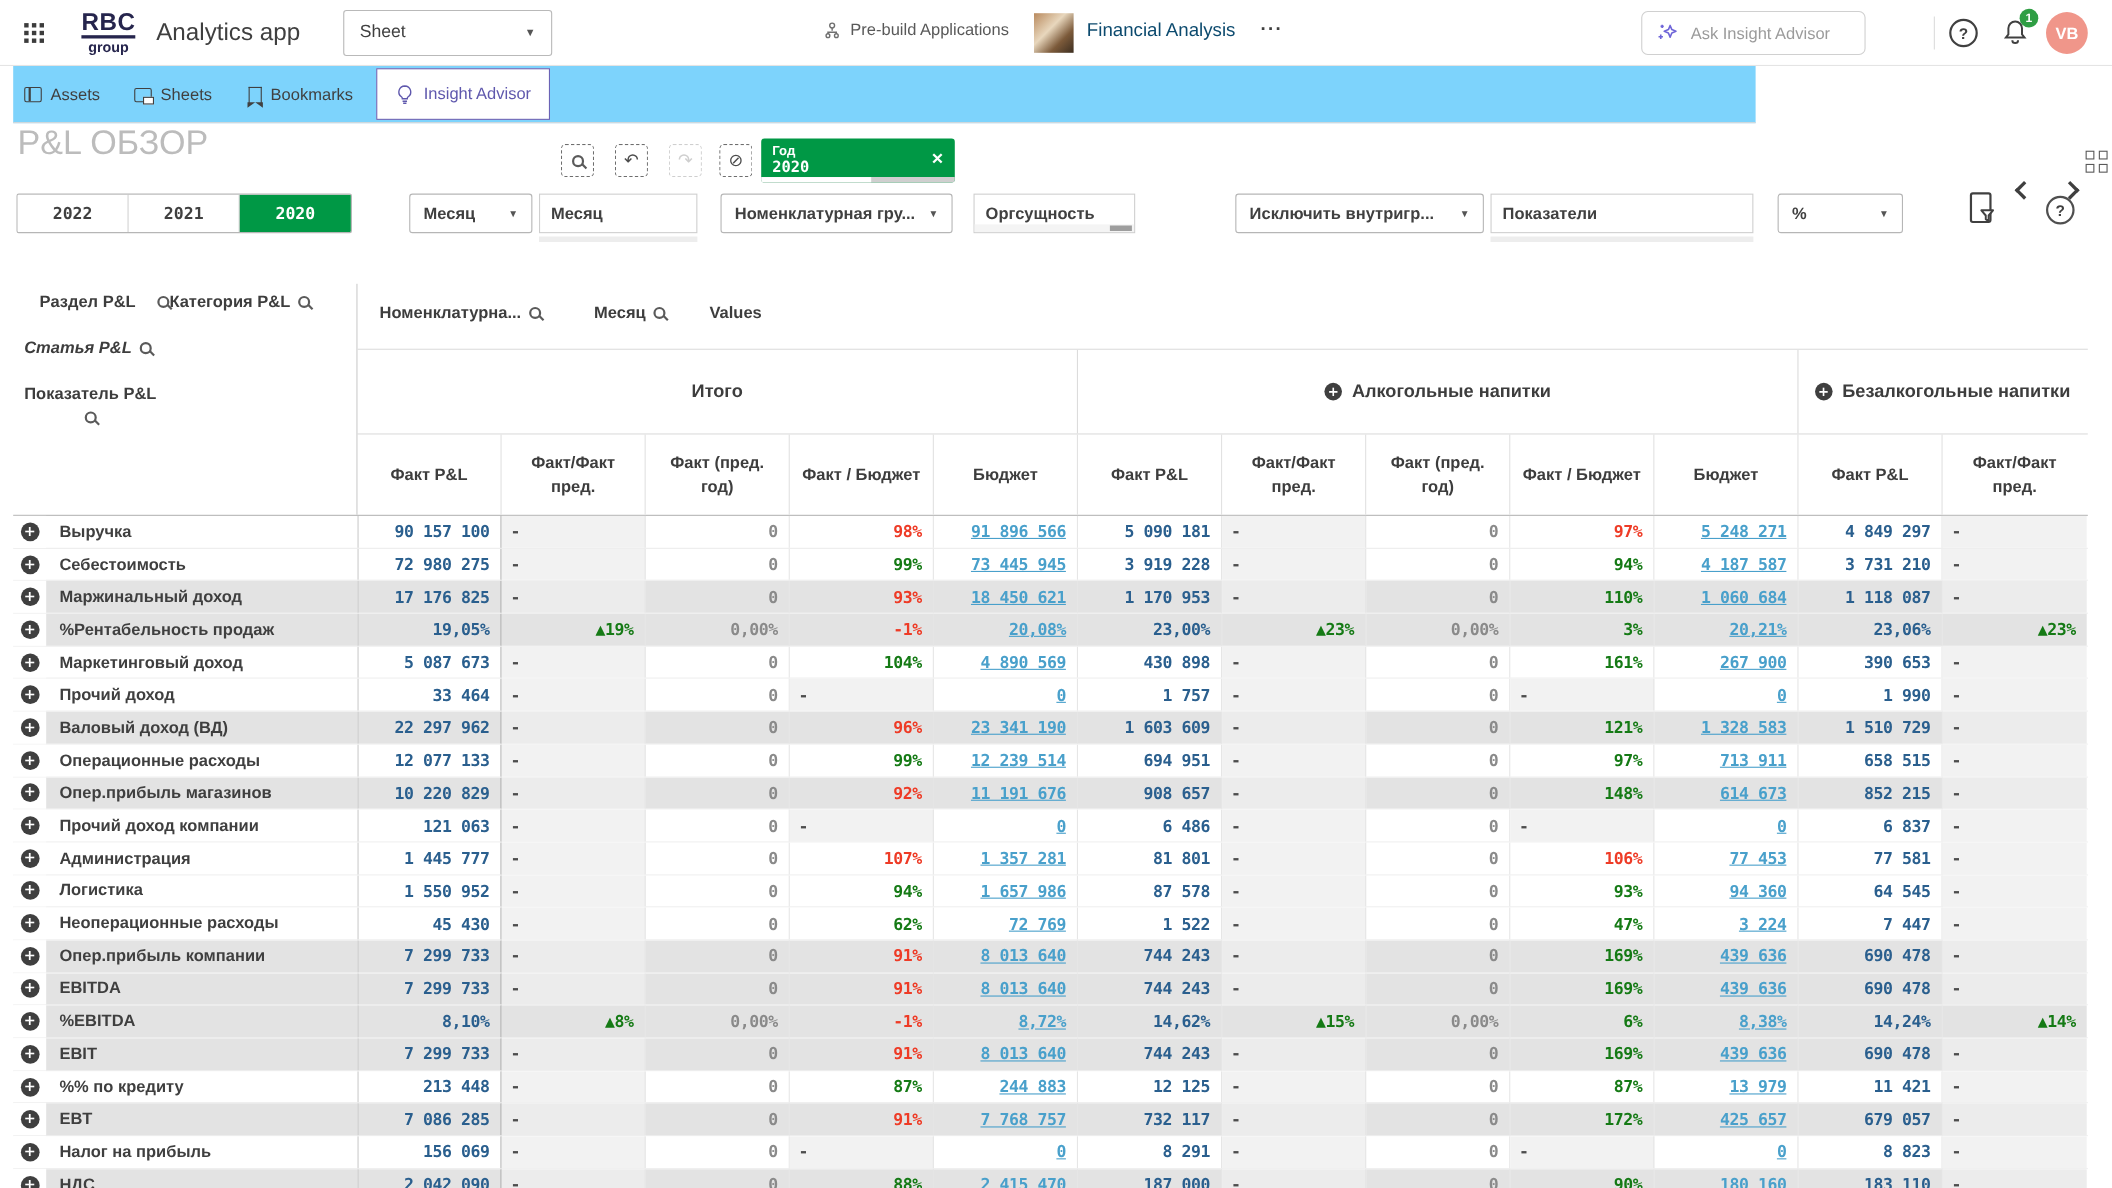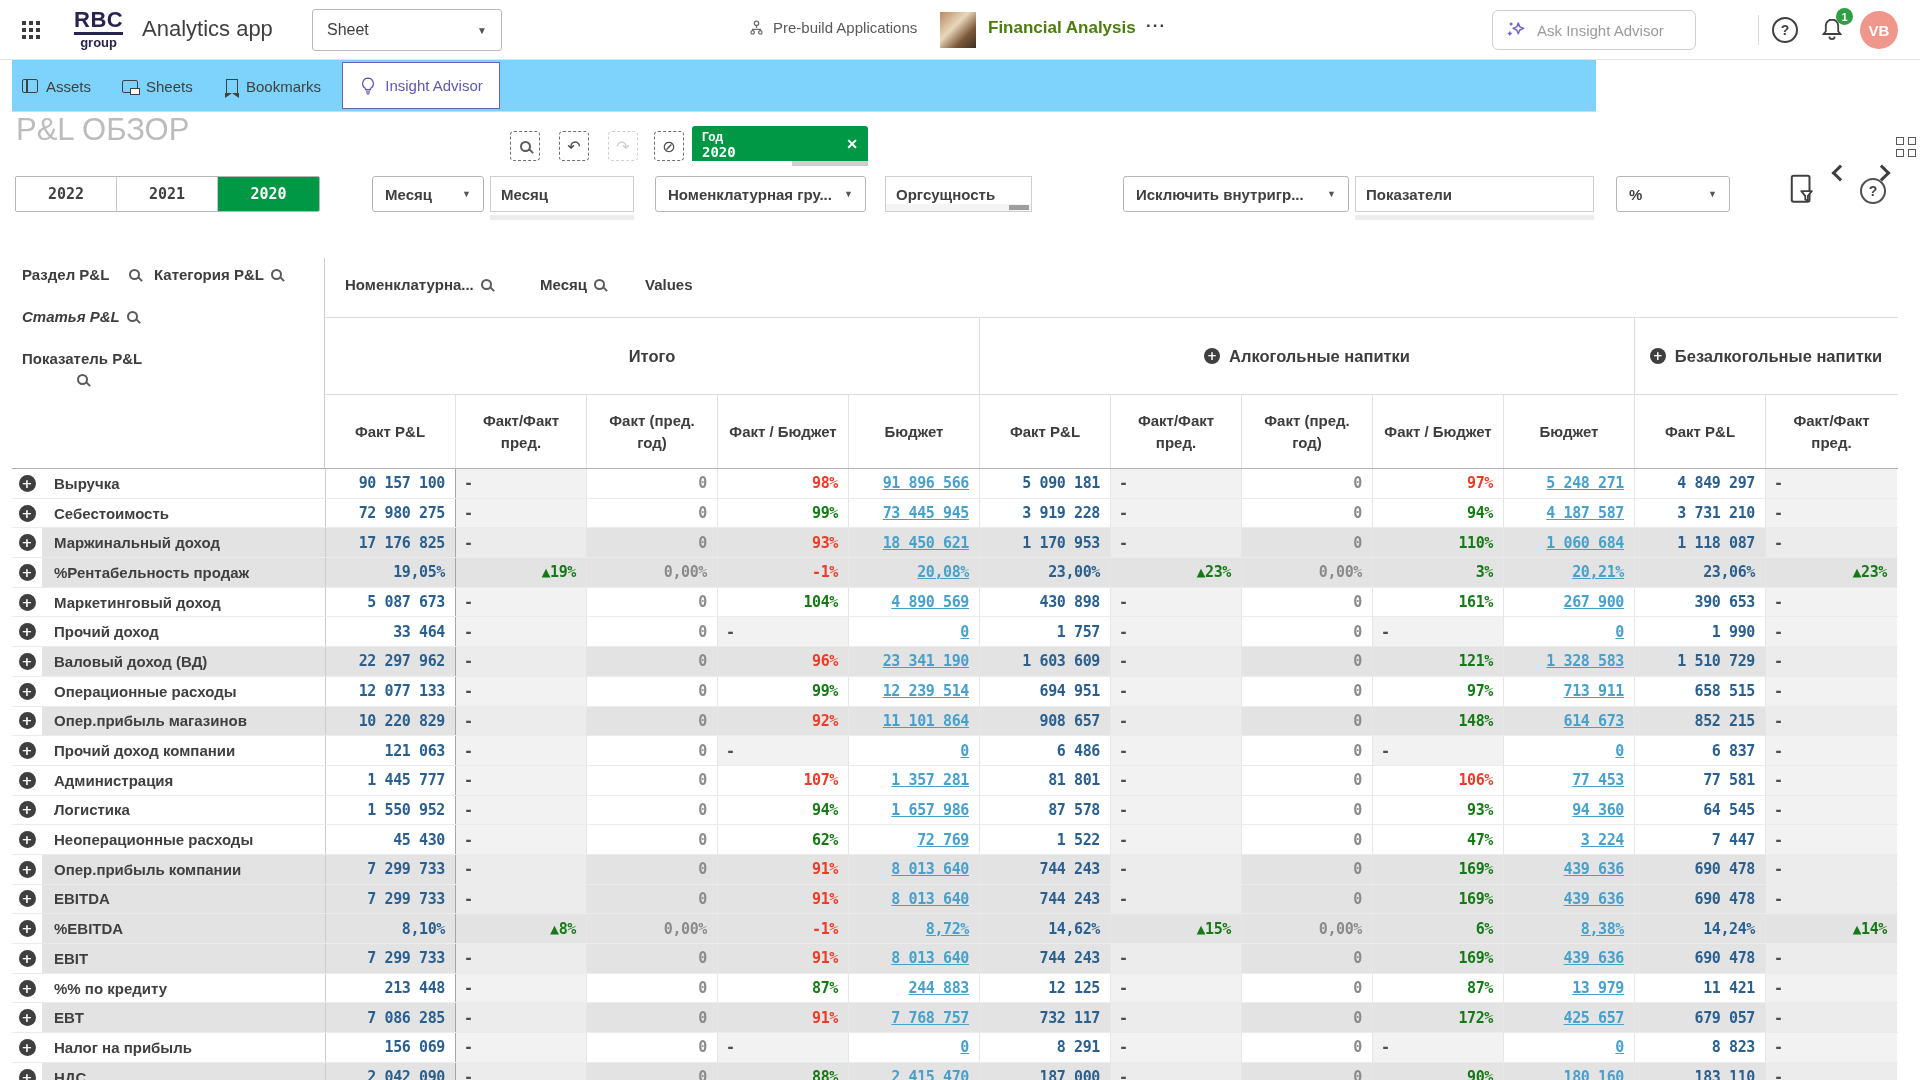--- a/index.html
+++ b/index.html
@@ -13,21 +13,21 @@
   .dots { position:absolute; left:0; top:0; width:4px; height:4px; background:#3c3c3c;
           box-shadow:7px 0 #3c3c3c,14px 0 #3c3c3c,0 7px #3c3c3c,7px 7px #3c3c3c,14px 7px #3c3c3c,0 14px #3c3c3c,7px 14px #3c3c3c,14px 14px #3c3c3c; }
   .logo { position:absolute; left:74px; top:9px; text-align:center; color:#26254d; line-height:1; }
   .logo .l1 { font-size:22px; font-weight:bold; letter-spacing:.5px; border-bottom:3px solid #26254d; padding-bottom:1px; }
   .logo .l2 { font-size:13px; font-weight:bold; margin-top:1px; }
   .app-title { position:absolute; left:142px; top:16px; font-size:22px; color:#3f3f3f; }
   .sheet-select { position:absolute; left:312px; top:9px; width:190px; height:42px; border:1px solid #b9b9b9; border-radius:3px; display:flex; align-items:center; padding:0 14px; font-size:16px; color:#404040; cursor:pointer; background:#fff; }
   .sheet-select .caret { margin-left:auto; font-size:10px; color:#555; }
   .prebuild { position:absolute; left:748px; top:19px; display:flex; align-items:center; gap:8px; font-size:15px; color:#595959; cursor:pointer; }
   .thumb { position:absolute; left:940px; top:12px; width:36px; height:36px; background:linear-gradient(135deg,#b98a5e 0%,#e8d7bd 40%,#7c5a3a 70%,#3c2e20 100%); }
-  .fin-title { position:absolute; left:988px; top:18px; font-size:17px; font-weight:bold; color:#4d7c0f; }
+  .fin-title { position:absolute; left:988px; top:18px; font-size:17px; font-weight:normal; color:#0c4a6e; }
   .ellipsis { position:absolute; left:1146px; top:12px; font-size:17px; font-weight:bold; letter-spacing:2px; color:#404040; cursor:pointer; }
   .search-box { position:absolute; left:1492px; top:10px; width:204px; height:40px; border:1px solid #d0d0d0; border-radius:6px; display:flex; align-items:center; padding:0 12px; gap:10px; background:#fff; }
   .search-box .ph { color:#9b9b9b; font-size:15px; }
   .tb-divider { position:absolute; left:1758px; top:15px; width:1px; height:30px; background:#dcdcdc; }
   .help-circ { width:26px; height:26px; border:2px solid #404040; border-radius:50%; display:flex; align-items:center; justify-content:center; font-size:14px; font-weight:bold; color:#404040; cursor:pointer; }
   .topbar .help-circ { position:absolute; left:1772px; top:17px; }
   .bell { position:absolute; left:1820px; top:16px; cursor:pointer; }
   .badge { position:absolute; left:1836px; top:8px; min-width:17px; height:17px; border-radius:50%; background:#2f9e44; color:#fff; font-size:11px; font-weight:bold; display:flex; align-items:center; justify-content:center; }
   .avatar { position:absolute; left:1860px; top:11px; width:38px; height:38px; border-radius:50%; background:#f0968a; color:#fff; font-size:15px; font-weight:bold; display:flex; align-items:center; justify-content:center; cursor:pointer; }
 
@@ -263,21 +263,21 @@
           <rect x="1.5" y="1.5" width="15" height="22" rx="1.5" fill="none" stroke="#404040" stroke-width="1.7"></rect>
           <path d="M9.5 14.5h9l-3.4 4v4.5l-2.2-1.7v-2.8z" fill="#ffffff" stroke="#404040" stroke-width="1.5" stroke-linejoin="round"></path>
         </svg>
     </div>
     <div class="help-circ">?</div>
   </div>
 
   <div class="tablewrap">
     <div class="thead">
       <div class="dims-pane">
-        <div class="dim-item" style="left:10px; top:8px;gap:20px;">
+        <div class="dim-item" style="left:24px; top:8px;gap:20px;">
           <span>Раздел P&amp;L</span>
             <span class="mag"></span>
         </div>
         <div class="dim-item" style="left:142px; top:8px;">
           <span>Категория P&amp;L</span>
             <span class="mag"></span>
         </div>
         <div class="dim-item" style="left:10px; top:50px;font-style:italic;">
           <span>Статья P&amp;L</span>
             <span class="mag"></span>
@@ -478,21 +478,21 @@
         </div>
         <div class="trow shaded">
           <div class="gut">
             <div class="plus">+</div>
           </div>
           <div class="rlabel">Опер.прибыль магазинов</div>
           <div class="cell s-f c0">10 220 829</div>
           <div class="cell s-d c1">-</div>
           <div class="cell s-z c2">0</div>
           <div class="cell s-r c3">92%</div>
-          <div class="cell s-b c4">11 101 864</div>
+          <div class="cell s-b c4">11 191 676</div>
           <div class="cell s-f c5">908 657</div>
           <div class="cell s-d c6">-</div>
           <div class="cell s-z c7">0</div>
           <div class="cell s-g c8">148%</div>
           <div class="cell s-b c9">614 673</div>
           <div class="cell s-f c10">852 215</div>
           <div class="cell s-d c11">-</div>
         </div>
         <div class="trow">
           <div class="gut">

